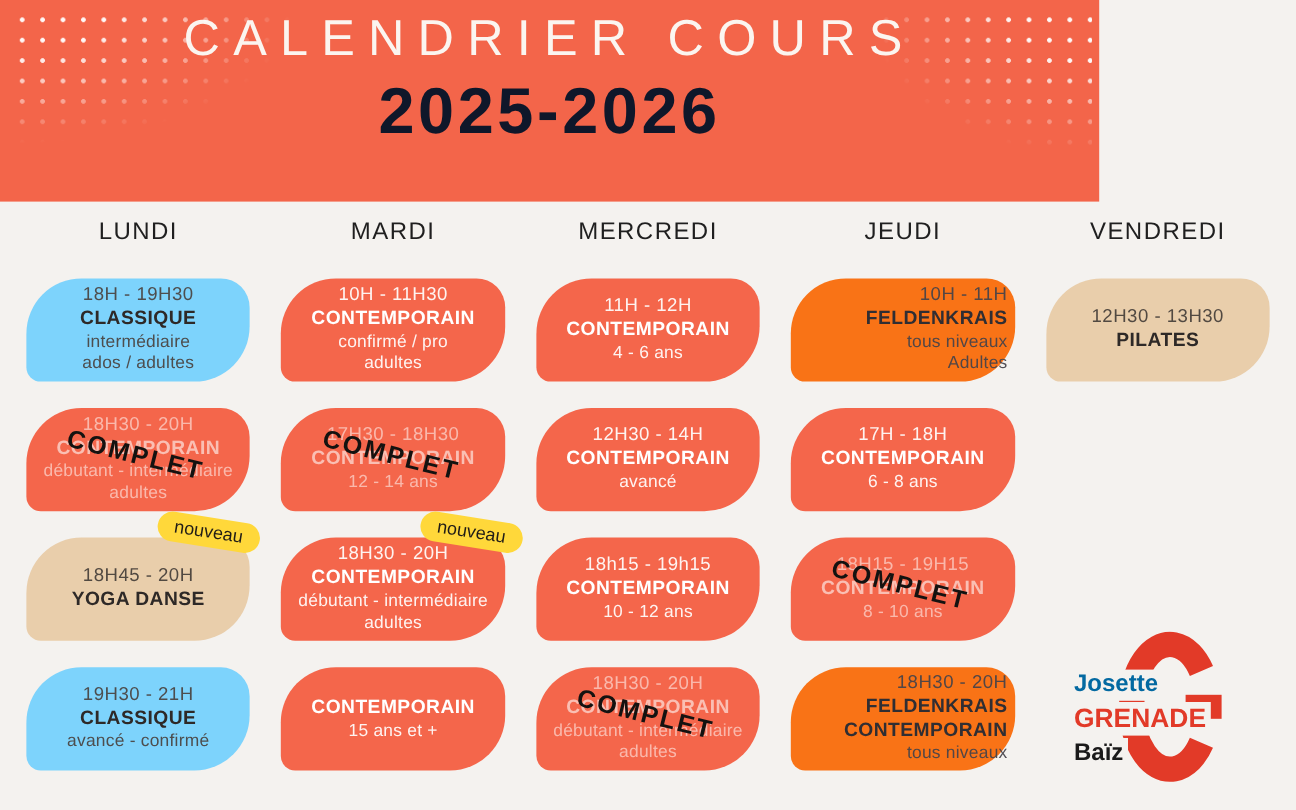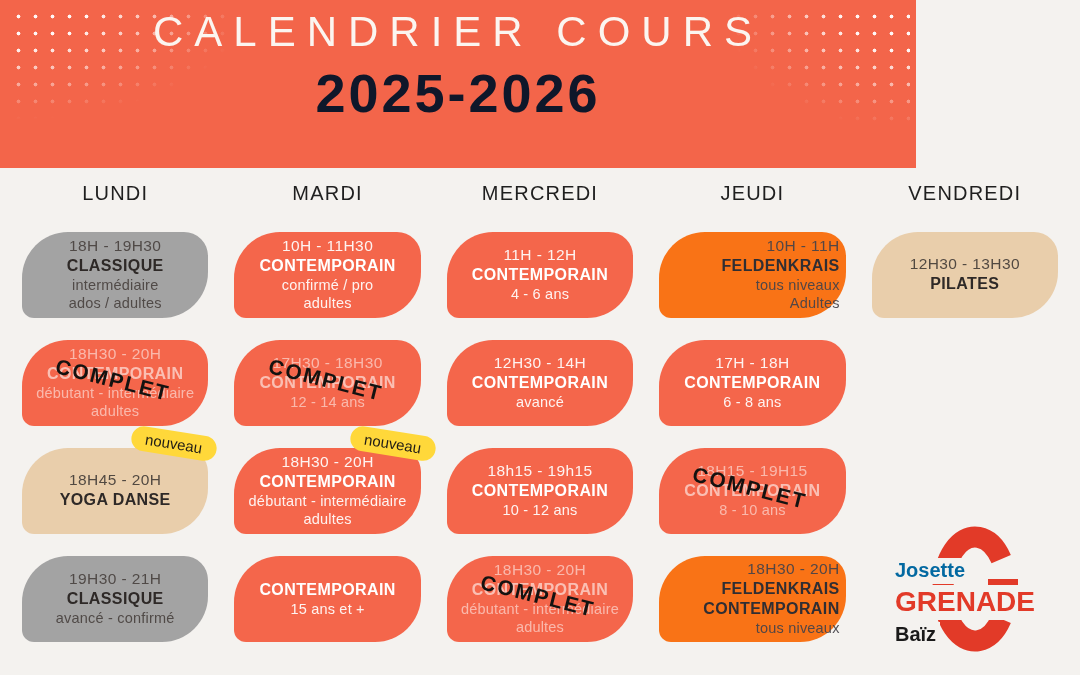--- a/index.html
+++ b/index.html
@@ -57,21 +57,21 @@
   .slot { position:relative; height:86px; margin-bottom:22px; }
 
   .card {
     position:absolute; top:0; bottom:0; left:4px; right:4px;
     border-radius:46px 24px 46px 12px;
     display:flex; flex-direction:column; justify-content:center;
     text-align:center; padding:4px 6px;
   }
   .card-text { display:flex; flex-direction:column; justify-content:center; }
   .orange { background:#F4664B; color:#FFFFFF; }
-  .pink   { background:#a3a3a3; color:#4A4340; }
+  .pink   { background:#7dd3fc; color:#4A4340; }
   .tan    { background:#E9CEAB; color:#453E39; }
   .gray   { background:#f97316; color:#45434A;text-align:right; }
 
   .time     { font-size:15.5px; letter-spacing:.4px; opacity:.92; }
   .title    { font-size:16px; font-weight:700; letter-spacing:.4px; line-height:1.25; white-space:pre-line; margin:1px 0; }
   .subtitle { font-size:14.5px; letter-spacing:.2px; line-height:1.22; white-space:pre-line; opacity:.92; }
   .pink .title, .tan .title { color:#2E2927; }
   .gray .title { color:#302E33; }
 
   .complet .card-text { opacity:.58; }
@@ -89,21 +89,21 @@
     transform:rotate(9deg); white-space:nowrap;
   }
   .badge-out { right:-15px; }
 
   
   .logo { position:absolute; left:893px; top:522px; width:135px; height:145px; }
   .logo-ring { position:absolute; left:39px; top:4px; }
   .logo-text { position:absolute; left:0; top:36px; line-height:1; }
   .logo-line { display:inline-block; background:#F4F2EF; padding:1px 4px 2px 2px; }
   .logo-first { font-size:20px; font-weight:700; color:#0369a1; }
-  .logo-last  { font-size:28px; font-weight:700; color:#E23A28; margin-top:1px; }
+  .logo-last  { font-size:22px; font-weight:700; color:#E23A28; margin-top:1px; }
   .logo-suffix{ font-size:20px; font-weight:700; color:#1A1A1A; margin-top:2px; }
   .logo-text div { line-height:1.15; }
 </style>
 </head>
 <body>
 
 <div class="canvas">
 
   <div class="header">
     <div class="dots dots-left"></div>

